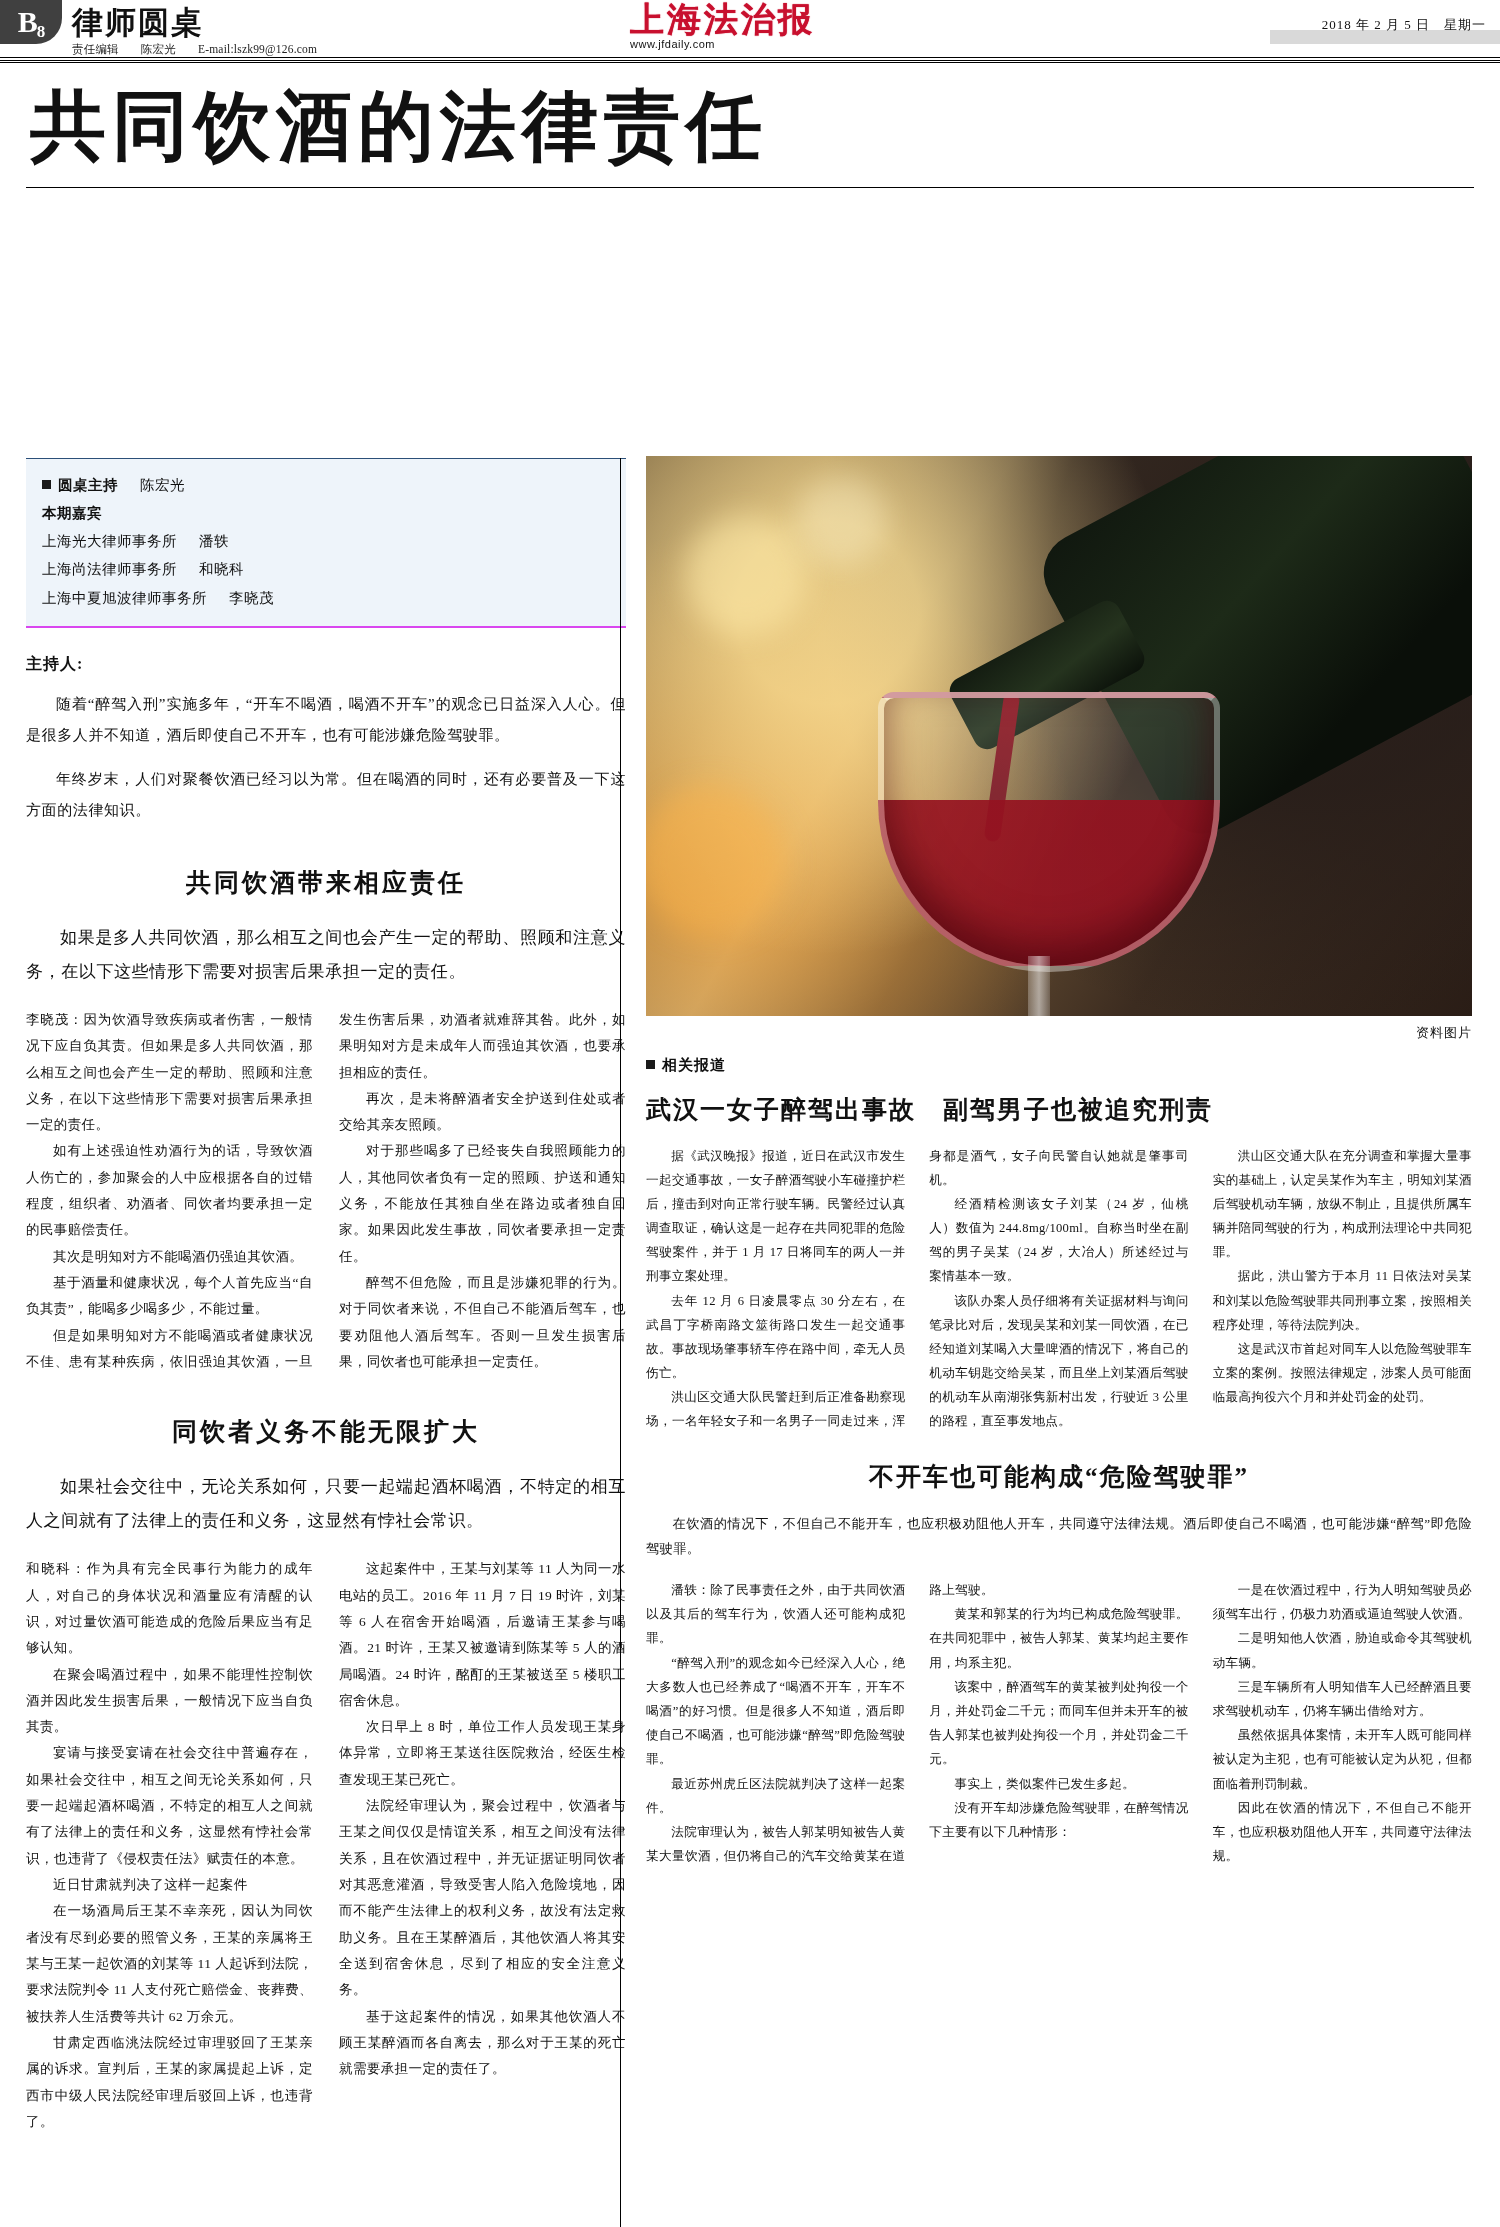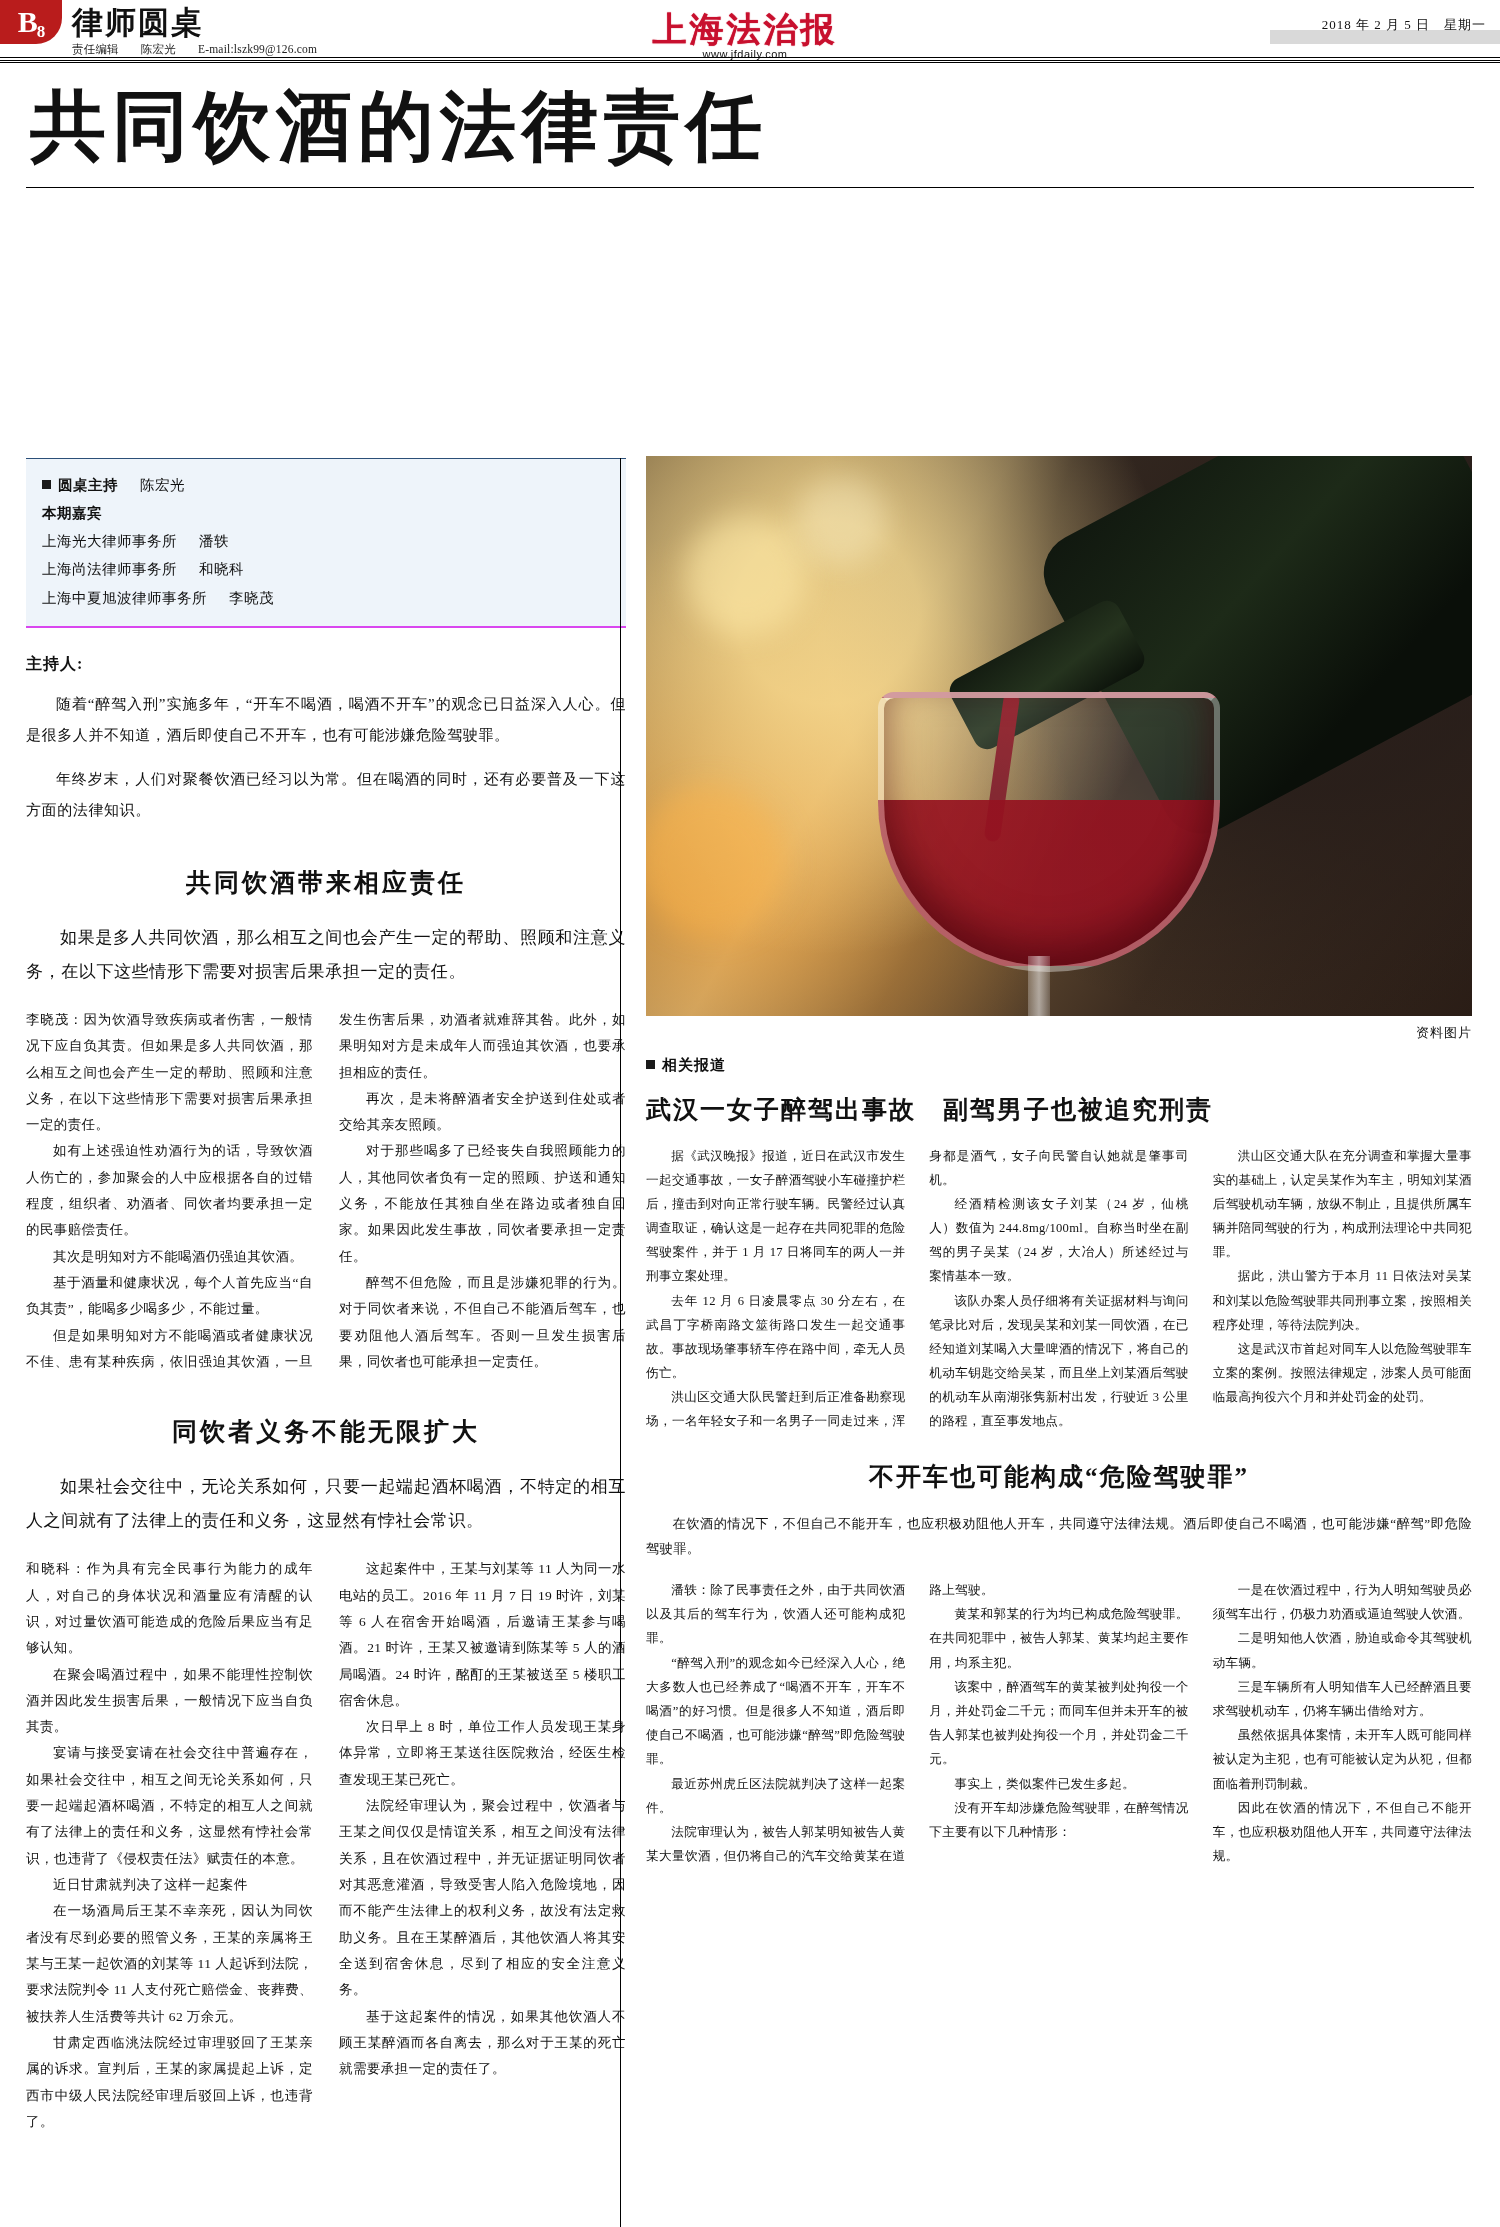--- a/index.html
+++ b/index.html
@@ -10,41 +10,41 @@
     color:#111;
     position:relative;
     overflow:hidden;
   }
   
   .masthead{
     position:relative;height:62px;border-bottom:1px solid #000;
   }
   .page-badge{
     position:absolute;left:0;top:0;width:62px;height:44px;
-    background:#b91c1c;color:#fff;
+    background:#404040;color:#fff;
     border-radius:0 0 26px 0;
     display:flex;align-items:center;justify-content:center;
   }
   .page-badge .bnum{
     font-family:"Liberation Serif",serif;font-weight:bold;font-size:30px;
     line-height:1;letter-spacing:-1px;
   }
   .page-badge .bnum sub{font-size:17px;vertical-align:baseline;position:relative;top:5px;}
   .mast-title{
     position:absolute;left:72px;top:2px;
     font-family:"Liberation Serif",serif;font-weight:bold;font-size:31px;
     letter-spacing:2px;
   }
   .mast-sub{
     position:absolute;left:72px;top:42px;font-size:11.5px;color:#222;
     letter-spacing:.2px;
   }
   .mast-sub span{margin-right:22px;}
   .paper-logo{
-    position:absolute;left:630px;top:12px;width:230px;text-align:center;
+    position:absolute;left:630px;top:2px;width:230px;
   }
   .paper-logo .pl-name{
     font-family:"Liberation Serif",serif;font-weight:bold;font-size:34px;
     color:#c8102e;letter-spacing:3px;line-height:1.05;
     text-shadow:0 0 1px #c8102e;
   }
   .paper-logo .pl-url{
     font-size:11px;color:#111;letter-spacing:.5px;
     font-family:"Liberation Sans",sans-serif;
   }

